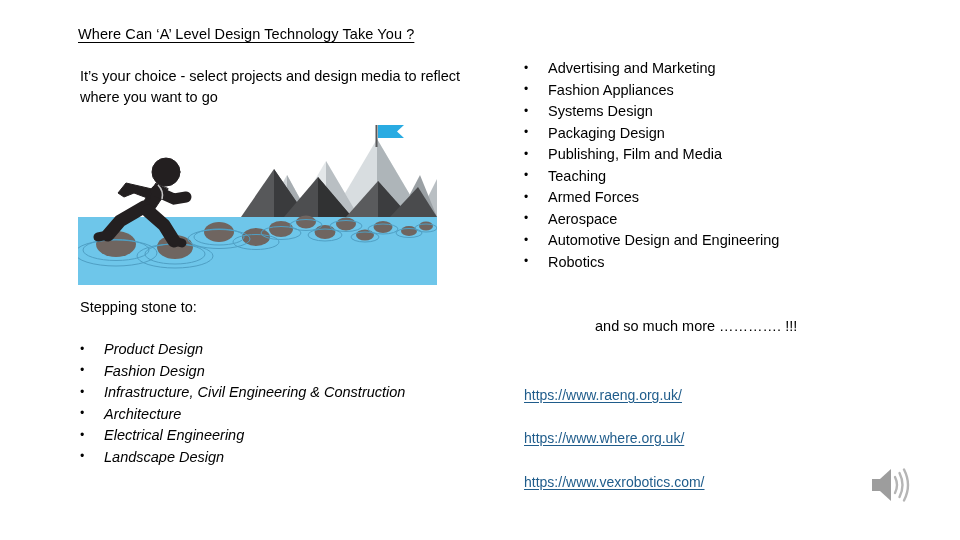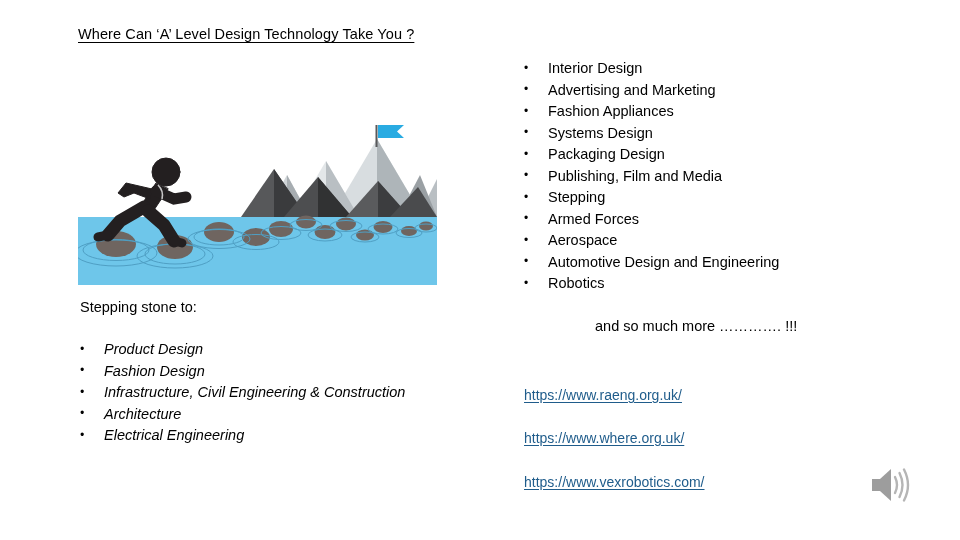--- a/index.html
+++ b/index.html
@@ -148,20 +148,21 @@
   }
   .speaker-icon svg { display: block; }
 </style>
 </head>
 <body>
 
 <div class="slide">
 
   <div class="slide-title">Where Can ‘A’ Level Design Technology Take You ?</div>
 
+  <div class="intro-text">It’s your choice - select projects and design media to reflect where you want to go</div>
 
   <div class="picture">
     <svg width="359" height="168" viewBox="0 0 359 168" xmlns="http://www.w3.org/2000/svg">
 
       <rect x="0" y="0" width="359" height="168" fill="#ffffff"></rect>
 
       <g>
 
         <polygon points="340,100 359,62 359,100" fill="#b9bfc3"></polygon>
         <polygon points="320,100 342,58 359,100" fill="#9aa0a4"></polygon>
@@ -246,30 +247,30 @@
   </div>
 
   <div class="stepping-heading">Stepping stone to:</div>
 
   <ul class="bullets left-bullets">
     <li>Product Design</li>
     <li>Fashion Design</li>
     <li>Infrastructure, Civil Engineering &amp; Construction</li>
     <li>Architecture</li>
     <li>Electrical Engineering</li>
+    <li>Landscape Design</li>
   </ul>
 
   <ul class="bullets right-bullets">
-    <li>Interior Design</li>
     <li>Advertising and Marketing</li>
     <li>Fashion Appliances</li>
     <li>Systems Design</li>
     <li>Packaging Design</li>
     <li>Publishing, Film and Media</li>
-    <li>Stepping</li>
+    <li>Teaching</li>
     <li>Armed Forces</li>
     <li>Aerospace</li>
     <li>Automotive Design and Engineering</li>
     <li>Robotics</li>
   </ul>
 
   <div class="more-text">and so much more …………. !!!</div>
 
   <a class="link link-1" href="#">https://www.raeng.org.uk/</a>
   <a class="link link-2" href="#">https://www.where.org.uk/</a>

